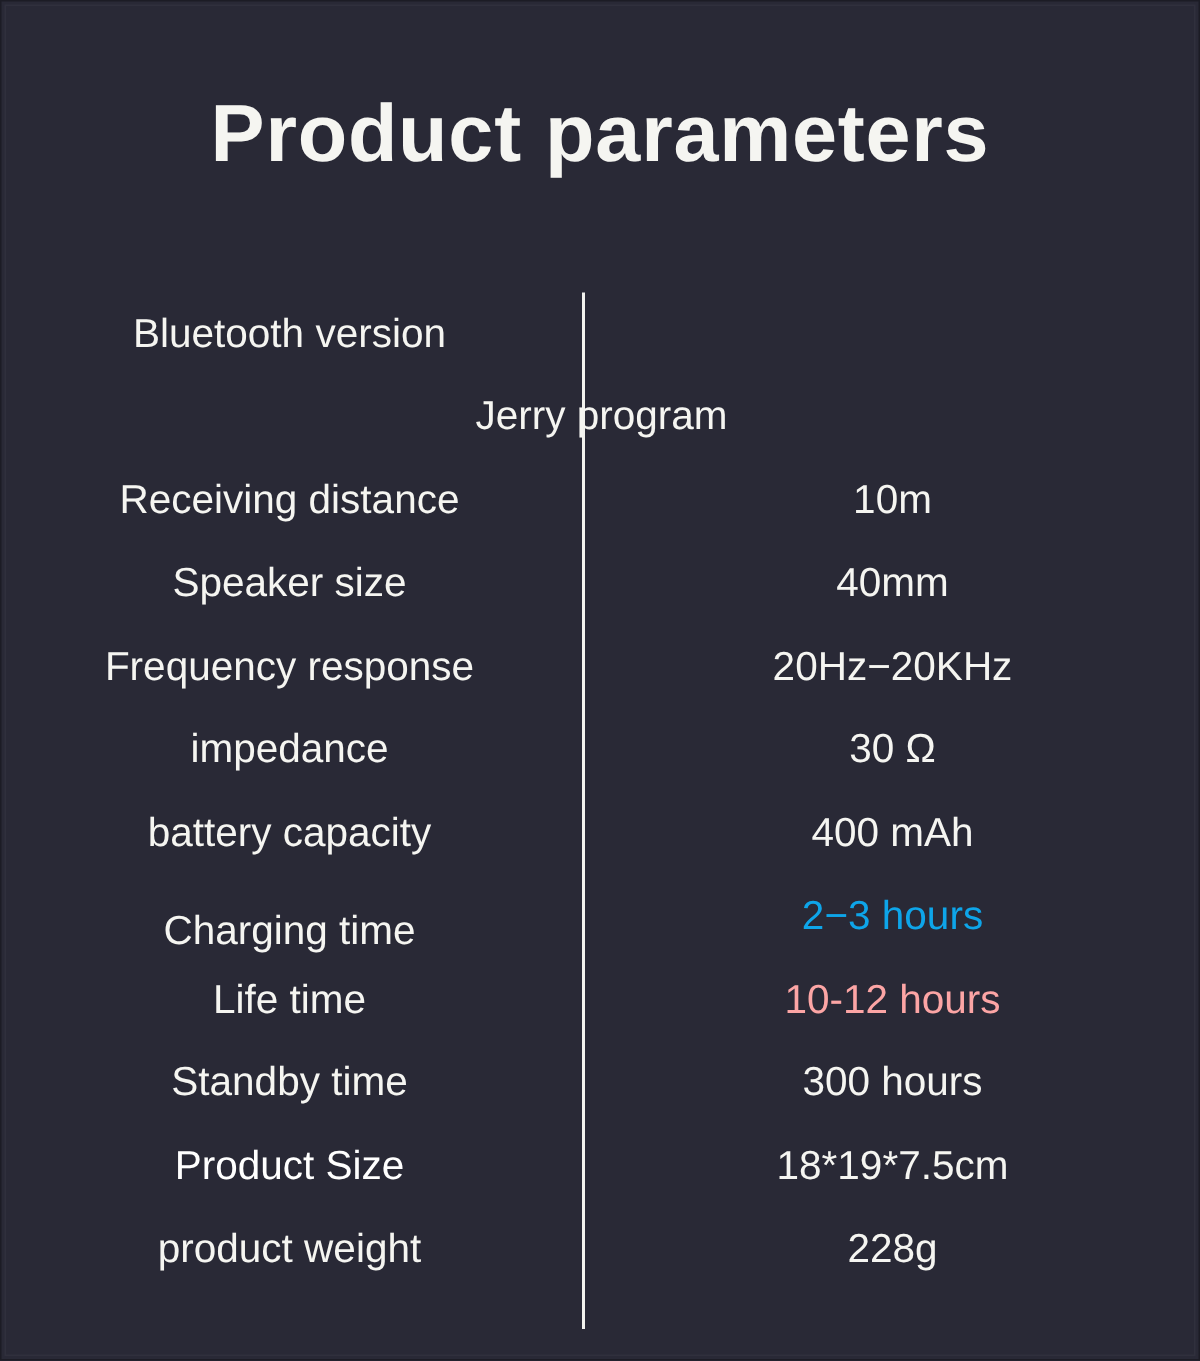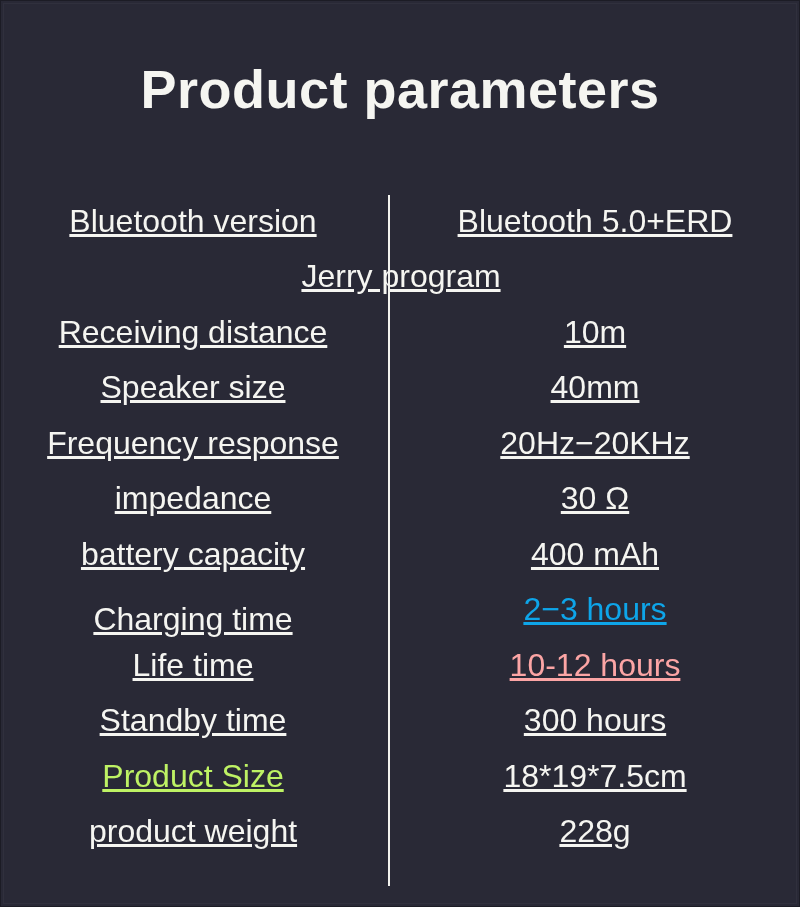--- a/index.html
+++ b/index.html
@@ -77,26 +77,25 @@
   .spec-value-cell {
     flex: 1 1 auto;
     text-align: center;
     padding-left: 2px;
     box-sizing: border-box;
   }
 
   .spec-label-text,
   .spec-value-text {
     display: inline-block;
-    font-size: 32px;
+    font-size: 27px;
     font-weight: normal;
     color: #f5f5f1;
     line-height: 1.05;
     white-space: pre;
-    text-decoration: underline;
   }
 
   
   #column-divider {
     position: absolute;
     left: 388px;
     top: 195px;
     width: 2px;
     height: 691px;
     background: #f2f2ee;
@@ -112,21 +111,20 @@
 
   <div id="title-row">
     <span id="page-title" style="color: rgb(245, 245, 241);">Product parameters</span>
   </div>
 
   <div id="column-divider" style="background: rgb(242, 242, 238);"></div>
 
   <div id="spec-table">
       <div class="spec-row">
         <div class="spec-label-cell"><span class="spec-label-text" style="color: rgb(245, 245, 241);">Bluetooth version</span></div>
-        <div class="spec-value-cell"><span class="spec-value-text" style="color: rgb(245, 245, 241);">Bluetooth 5.0+ERD</span></div>
       </div>
       <div class="spec-row">
         <div class="spec-value-cell"><span class="spec-value-text" style="color: rgb(245, 245, 241);">Jerry program</span></div>
       </div>
       <div class="spec-row">
         <div class="spec-label-cell"><span class="spec-label-text" style="color: rgb(245, 245, 241);">Receiving distance</span></div>
         <div class="spec-value-cell"><span class="spec-value-text" style="color: rgb(245, 245, 241);">10m</span></div>
       </div>
       <div class="spec-row">
         <div class="spec-label-cell"><span class="spec-label-text" style="color: rgb(245, 245, 241);">Speaker size</span></div>
@@ -150,21 +148,21 @@
       </div>
       <div class="spec-row">
         <div class="spec-label-cell"><span class="spec-label-text" style="color: rgb(245, 245, 241);">Life time</span></div>
         <div class="spec-value-cell"><span class="spec-value-text" style="color: #fca5a5;">10-12 hours</span></div>
       </div>
       <div class="spec-row">
         <div class="spec-label-cell"><span class="spec-label-text" style="color: rgb(245, 245, 241);">Standby time</span></div>
         <div class="spec-value-cell"><span class="spec-value-text" style="color: rgb(245, 245, 241);">300 hours</span></div>
       </div>
       <div class="spec-row">
-        <div class="spec-label-cell"><span class="spec-label-text" style="color: #bef264;">Product Size</span></div>
+        <div class="spec-label-cell"><span class="spec-label-text" style="color: #ffffff;">Product Size</span></div>
         <div class="spec-value-cell"><span class="spec-value-text" style="color: rgb(245, 245, 241);">18*19*7.5cm</span></div>
       </div>
       <div class="spec-row">
         <div class="spec-label-cell"><span class="spec-label-text" style="color: rgb(245, 245, 241);">product weight</span></div>
         <div class="spec-value-cell"><span class="spec-value-text" style="color: rgb(245, 245, 241);">228g</span></div>
       </div>
     </div>
 
 </div>
 

